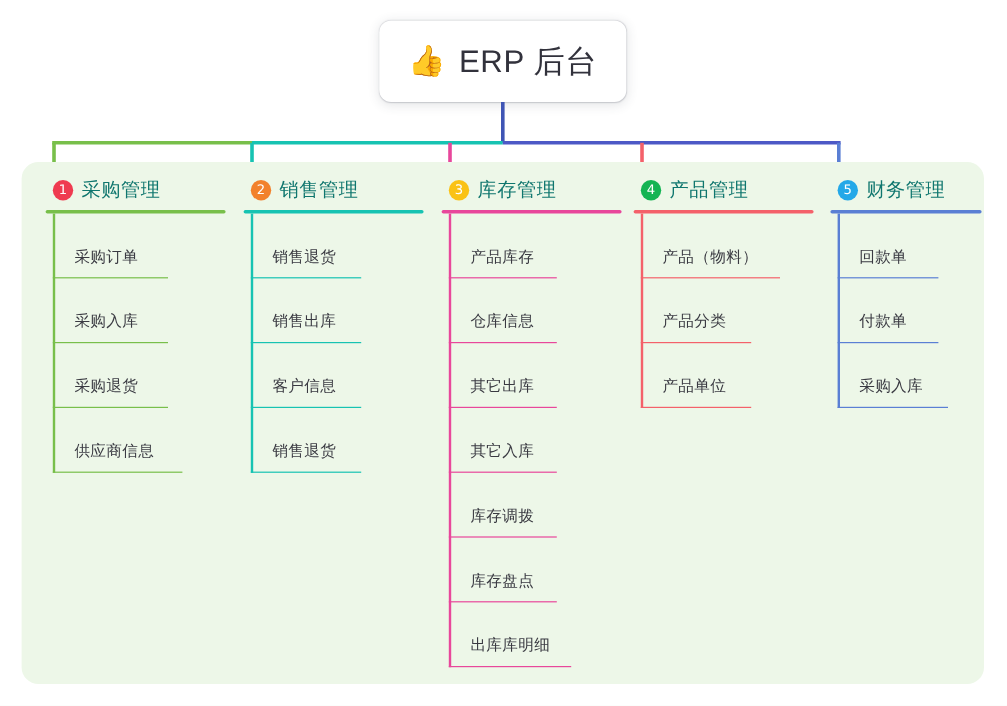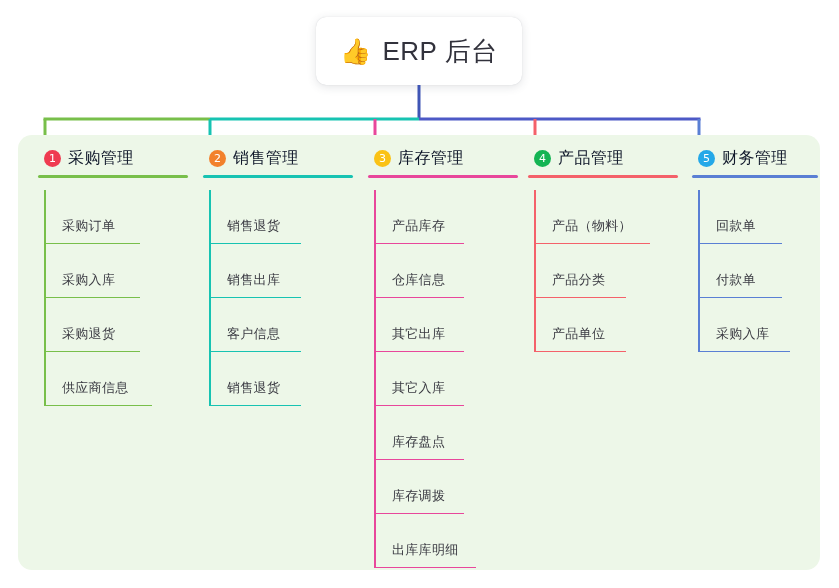--- a/index.html
+++ b/index.html
@@ -94,32 +94,32 @@
     border-radius: 50%;
     color: #ffffff;
     font-size: 11px;
     line-height: 17px;
     text-align: center;
     font-family: "DejaVu Sans", sans-serif;
     flex: none;
   }
   .col-title {
     font-size: 16px;
-    color: #0f172a;
+    color: #0f766e;
     letter-spacing: 0.4px;
   }
   .col-rule {
     height: 3px;
     border-radius: 2px;
     margin-top: 5px;
   }
 
   .children {
     position: relative;
-    margin-top: 12px;
+    margin-top: 0;
     font-family: Liberation Serif, serif;
   }
   .spine {
     position: absolute;
     left: 6px;
     top: 0;
     width: 2px;
   }
   .leaf {
     position: relative;
@@ -239,25 +239,25 @@
         </div>
         <div class="leaf">
           <span class="leaf-label">其它出库</span>
           <div class="leaf-rule" style="background: rgb(232, 71, 155); width: 90px;"></div>
         </div>
         <div class="leaf">
           <span class="leaf-label">其它入库</span>
           <div class="leaf-rule" style="background: rgb(232, 71, 155); width: 90px;"></div>
         </div>
         <div class="leaf">
+          <span class="leaf-label">库存调拨</span>
+          <div class="leaf-rule" style="background: rgb(232, 71, 155); width: 90px;"></div>
+        </div>
+        <div class="leaf">
           <span class="leaf-label">库存盘点</span>
-          <div class="leaf-rule" style="background: rgb(232, 71, 155); width: 90px;"></div>
-        </div>
-        <div class="leaf">
-          <span class="leaf-label">库存调拨</span>
           <div class="leaf-rule" style="background: rgb(232, 71, 155); width: 90px;"></div>
         </div>
         <div class="leaf">
           <span class="leaf-label">出库库明细</span>
           <div class="leaf-rule" style="background: rgb(232, 71, 155); width: 102px;"></div>
         </div>
       </div>
   </div>
   <div class="column" id="col-3" style="left: 528px; width: 150px;">
     <div class="col-header">

